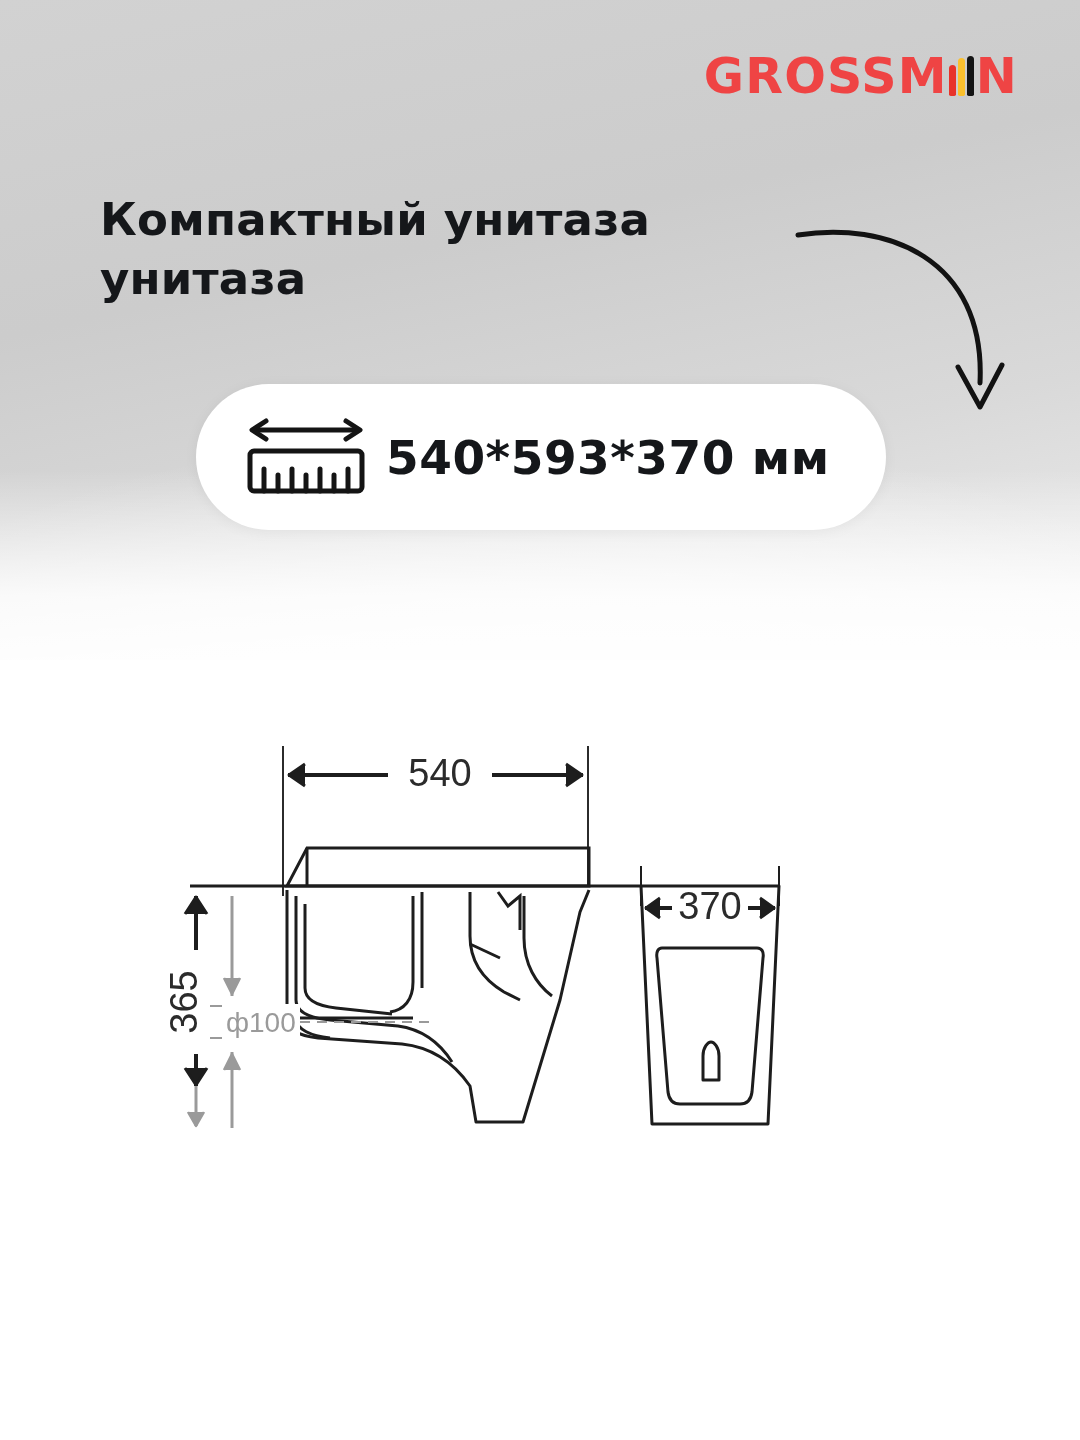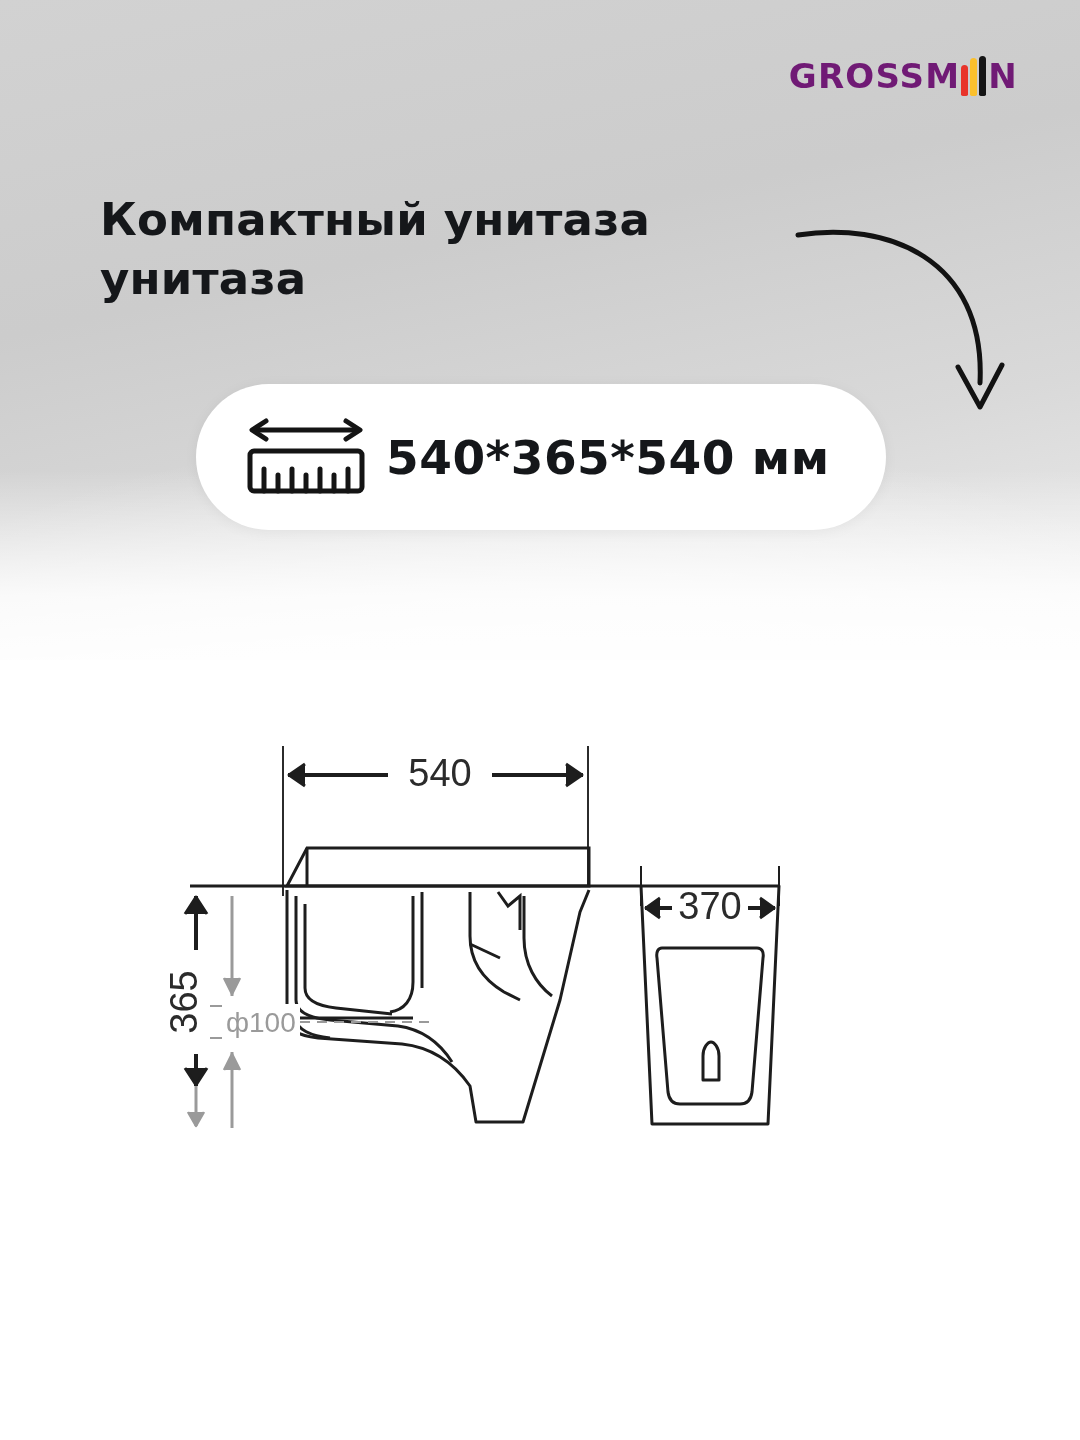--- a/index.html
+++ b/index.html
@@ -34,24 +34,24 @@
   
   #brand {
     position: absolute;
     right: 62px; top: 48px;
     display: flex;
     align-items: center;
     height: 56px;
   }
   .brand-text {
     font-family: "DejaVu Sans", sans-serif;
-    font-size: 34px;
+    font-size: 49px;
     font-weight: 700;
     letter-spacing: 1.2px;
-    color: #701a75;
+    color: #ef4444;
     line-height: 1;
   }
   .brand-mark {
     position: relative;
     width: 26px; height: 40px;
     margin: 0 1px;
     display: inline-block;
   }
   .brand-mark i {
     position: absolute;
@@ -161,21 +161,21 @@
     <rect x="6" y="34" width="112" height="40" rx="4" ry="4" fill="none" stroke="#141414" stroke-width="5"></rect>
 
     <line x1="20" y1="74" x2="20" y2="52" stroke="#141414" stroke-width="5" stroke-linecap="round"></line>
     <line x1="34" y1="74" x2="34" y2="58" stroke="#141414" stroke-width="5" stroke-linecap="round"></line>
     <line x1="48" y1="74" x2="48" y2="52" stroke="#141414" stroke-width="5" stroke-linecap="round"></line>
     <line x1="62" y1="74" x2="62" y2="58" stroke="#141414" stroke-width="5" stroke-linecap="round"></line>
     <line x1="76" y1="74" x2="76" y2="52" stroke="#141414" stroke-width="5" stroke-linecap="round"></line>
     <line x1="90" y1="74" x2="90" y2="58" stroke="#141414" stroke-width="5" stroke-linecap="round"></line>
     <line x1="104" y1="74" x2="104" y2="52" stroke="#141414" stroke-width="5" stroke-linecap="round"></line>
   </svg>
-  <div id="pill-label">540*365*540 мм</div>
+  <div id="pill-label">540*593*370 мм</div>
 </div>
 
 <svg id="drawing" viewBox="0 0 1080 500">
 
   <g>
 
     <line x1="283" y1="46" x2="283" y2="196" stroke="#2b2b2b" stroke-width="2"></line>
     <line x1="588" y1="46" x2="588" y2="186" stroke="#2b2b2b" stroke-width="2"></line>
 
     <line x1="288" y1="75" x2="583" y2="75" stroke="#1d1d1d" stroke-width="4"></line>

